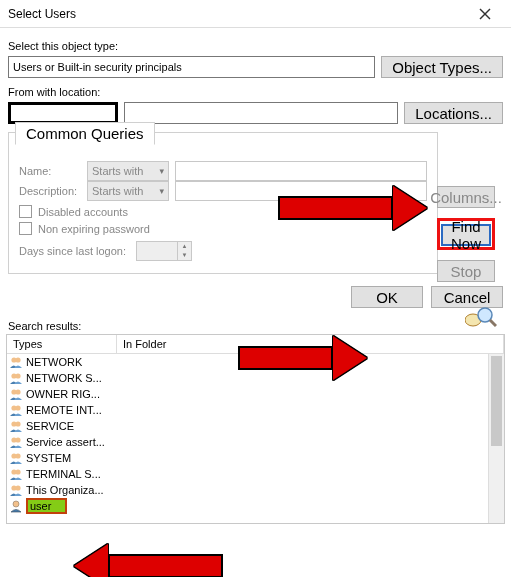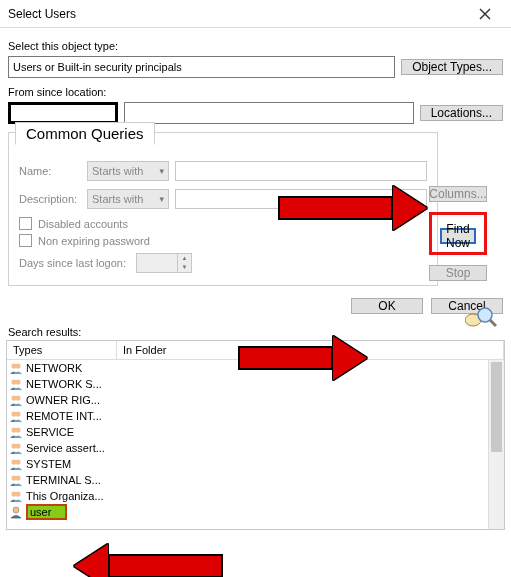--- a/index.html
+++ b/index.html
@@ -48,24 +48,24 @@
   }
   .field.loc-rest {
     border: 1px solid #777;
     height: 22px;
     flex:1;
     background:#fff;
   }
   .btn {
     border: 1px solid #adadad;
     background: #e1e1e1;
-    height: 16px;
+    height: 22px;
     min-width: 80px;
     padding: 0 10px;
-    font-size: 12px;
+    font-size: 15px;
     display:inline-flex;
     align-items:center;
     justify-content:center;
     cursor: default;
   }
   .btn.small{ min-width:58px;}
   .btn.dim { color: #888; }
   .fieldset {
     border: 1px solid #d0d0d0;
     margin: 2px 0 6px 0;
@@ -75,52 +75,52 @@
   .tab {
     position: absolute;
     top: -11px;
     left: 6px;
     background: #fff;
     border: 1px solid #d0d0d0;
     border-bottom: 1px solid #fff;
     padding: 2px 10px;
     font-size: 15px;
   }
-  .q-row { display:flex; align-items:center; gap:6px; margin-bottom:8px; }
+  .q-row { display:flex; align-items:center; gap:6px; }
   .q-label { width: 62px; color:#888;}
   .combo {
     border: 1px solid #c8c8c8;
     background: #e9e9e9;
     color:#888;
     height: 20px;
     width: 82px;
     padding: 0 4px;
     display:flex; align-items:center; justify-content:space-between;
     font-size:11px;
   }
   .combo .chev { font-size:9px; color:#777; }
   .q-input {
     border:1px solid #c8c8c8;
     background:#fff;
     height:20px;
     flex:1;
   }
   .sidebtns {
     position:absolute;
-    right: 24px;
+    right: 16px;
     top: 158px;
     width: 58px;
     display:flex;
     flex-direction:column;
     gap:10px;
     align-items:stretch;
   }
   .find-wrap {
     border: 3px solid #e11;
-    padding:8px;
+    padding:1px;
   }
   .find-wrap .btn { border:2px solid #2a6ac2; width:100%; min-width:0;}
   .chk-row { display:flex; align-items:center; gap:6px; color:#888; margin:4px 0; }
   .chk {
     width:13px; height:13px; border:1px solid #999; background:#fff;
   }
   .dsll-row { display:flex; align-items:center; gap:10px; color:#888; margin-top:6px;}
   .spin {
     border:1px solid #c8c8c8; background:#eee; width:56px; height:20px;
     display:flex; align-items:center; justify-content:flex-end;
@@ -208,21 +208,21 @@
   </div>
 </div>
 
 <div class="content">
   <div class="label">Select this object type:</div>
   <div class="row">
     <input class="field" readonly="" value="Users or Built-in security principals" style="">
     <button class="btn">Object Types...</button>
   </div>
 
-  <div class="label">From since location:</div>
+  <div class="label">From with location:</div>
   <div class="row">
     <div class="field black"></div>
     <div class="field loc-rest"></div>
     <button class="btn">Locations...</button>
   </div>
 
   <div class="fieldset" style="width:430px;">
     <div class="tab">Common Queries</div>
 
     <div class="q-row">

